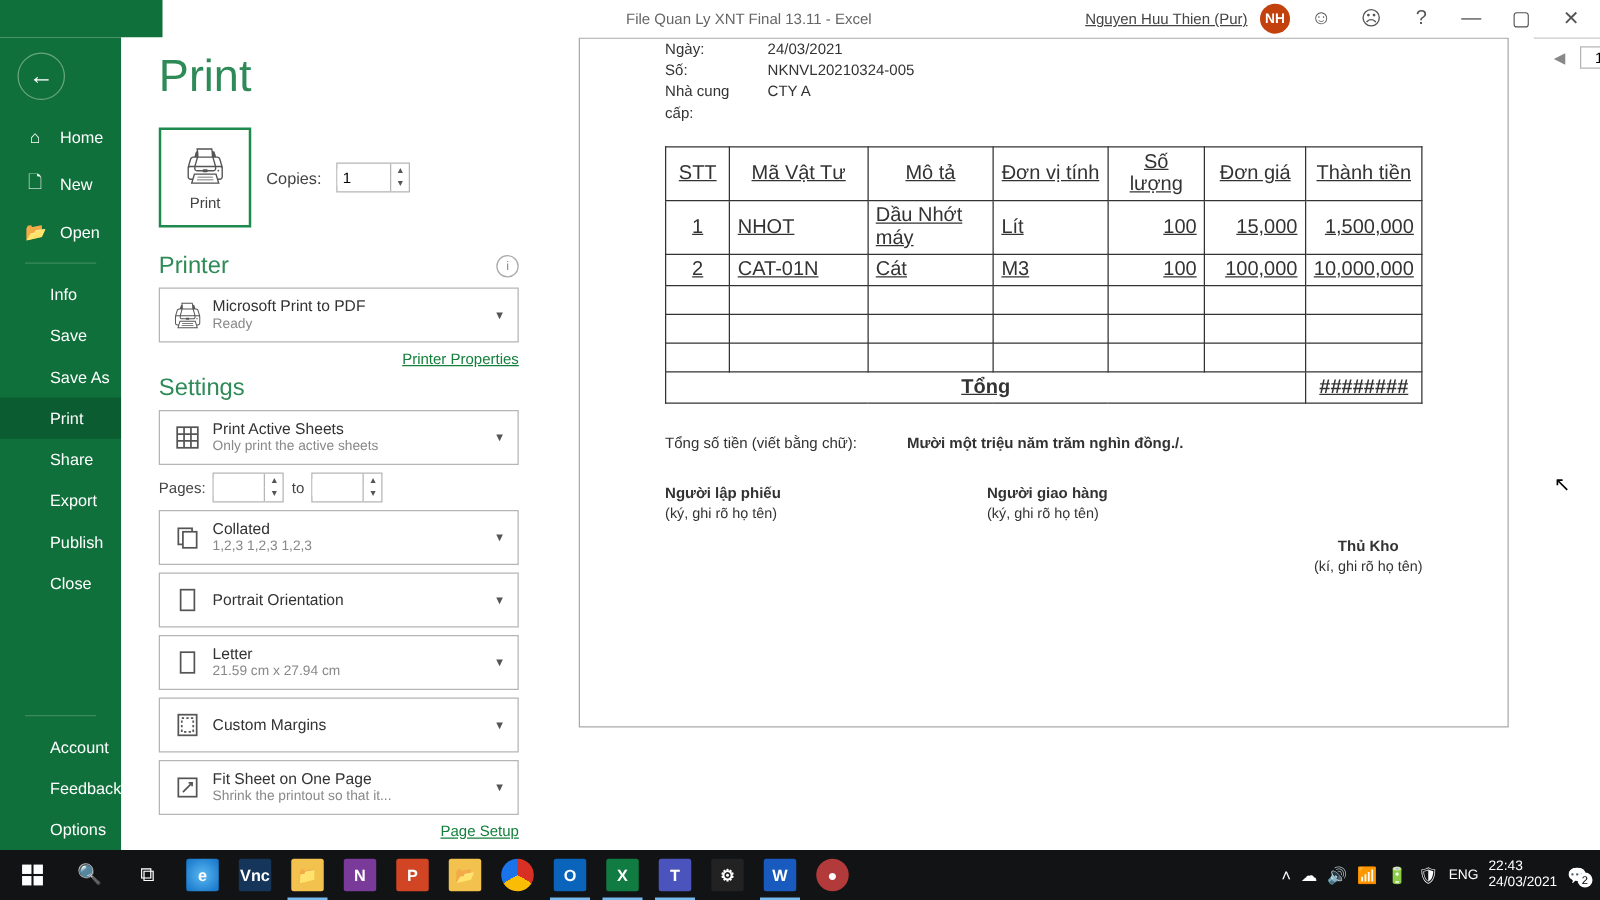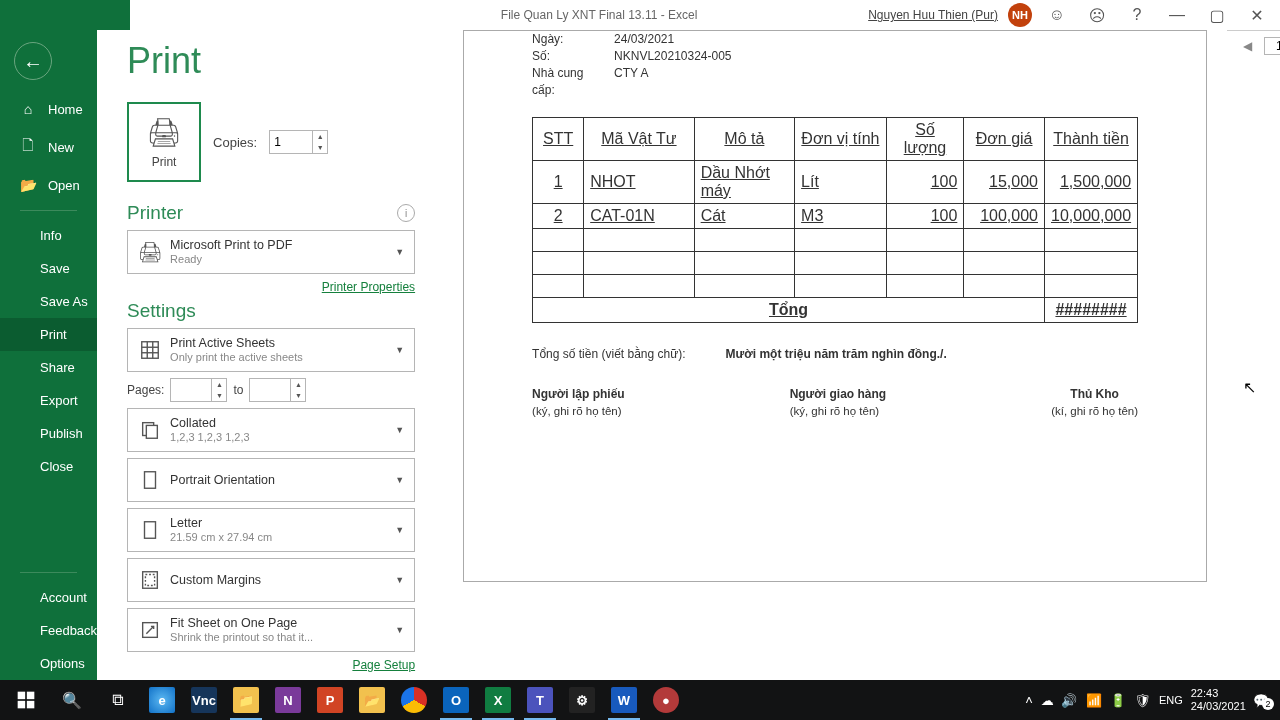--- a/index.html
+++ b/index.html
@@ -52,21 +52,21 @@
   table.datatbl { border-collapse: collapse; width: 100%; margin-top: 18px; }
   table.datatbl th, table.datatbl td { border: 1px solid #333; font-size: 16px; padding: 3px 6px; height: 16px; text-decoration: underline; }
   table.datatbl th { font-weight: 400; text-align: center; }
   table.datatbl .num { text-align: right; }
   table.datatbl .ctr { text-align: center; }
   .tong-row td { border: none; text-align: center; font-weight: 600; padding-top: 6px; }
   .totals-text { display: flex; gap: 40px; margin-top: 24px; font-size: 12px; }
   .totals-text .bold { font-weight: 600; }
   .sigs { display: flex; justify-content: space-between; margin-top: 26px; font-size: 12px; }
   .sig { text-align: left; }
-  .sig.center { text-align: center; }
+  .sig.center { text-align: center; margin-top: 43px; }
   .sig .title { font-weight: 600; }
   .sig .sub { font-size: 11.5px; margin-top: 4px; }
   .preview-footer { height: 30px; border-top: 1px solid #ccc; display: flex; align-items: center; padding: 0 12px; gap: 8px; font-size: 12px; color: #555; }
   .nav-arr { font-size: 12px; color: #888; cursor: pointer; padding: 2px 4px; }
   .page-input { width: 28px; border: 1px solid #b5b5b5; text-align: center; font-size: 12px; padding: 1px 0; }
   .preview-footer .right-icons { margin-left: auto; display: flex; gap: 10px; }
   .ri { width: 18px; height: 18px; cursor: pointer; color: #555; display: flex; align-items: center; justify-content: center; font-size: 14px; }
   .taskbar { position: fixed; bottom: 0; left: 0; right: 0; height: 40px; background: #121314; display: flex; align-items: center; gap: 2px; padding: 0 4px; }
   .tb-btn { width: 44px; height: 40px; display: flex; align-items: center; justify-content: center; cursor: pointer; color: #fff; }
   .tb-btn svg { width: 20px; height: 20px; }

